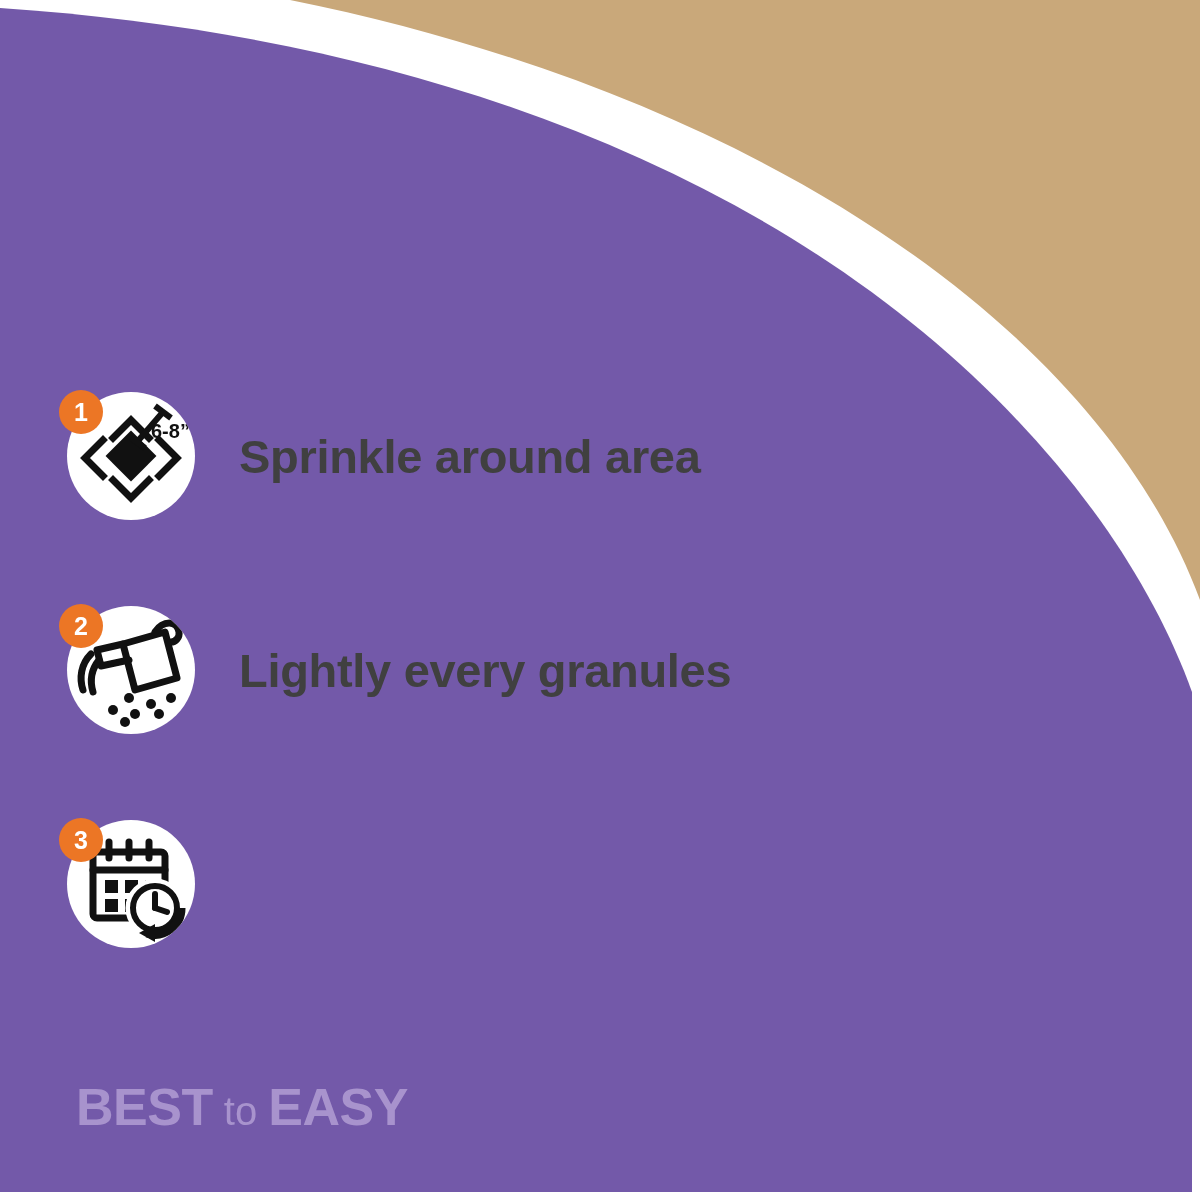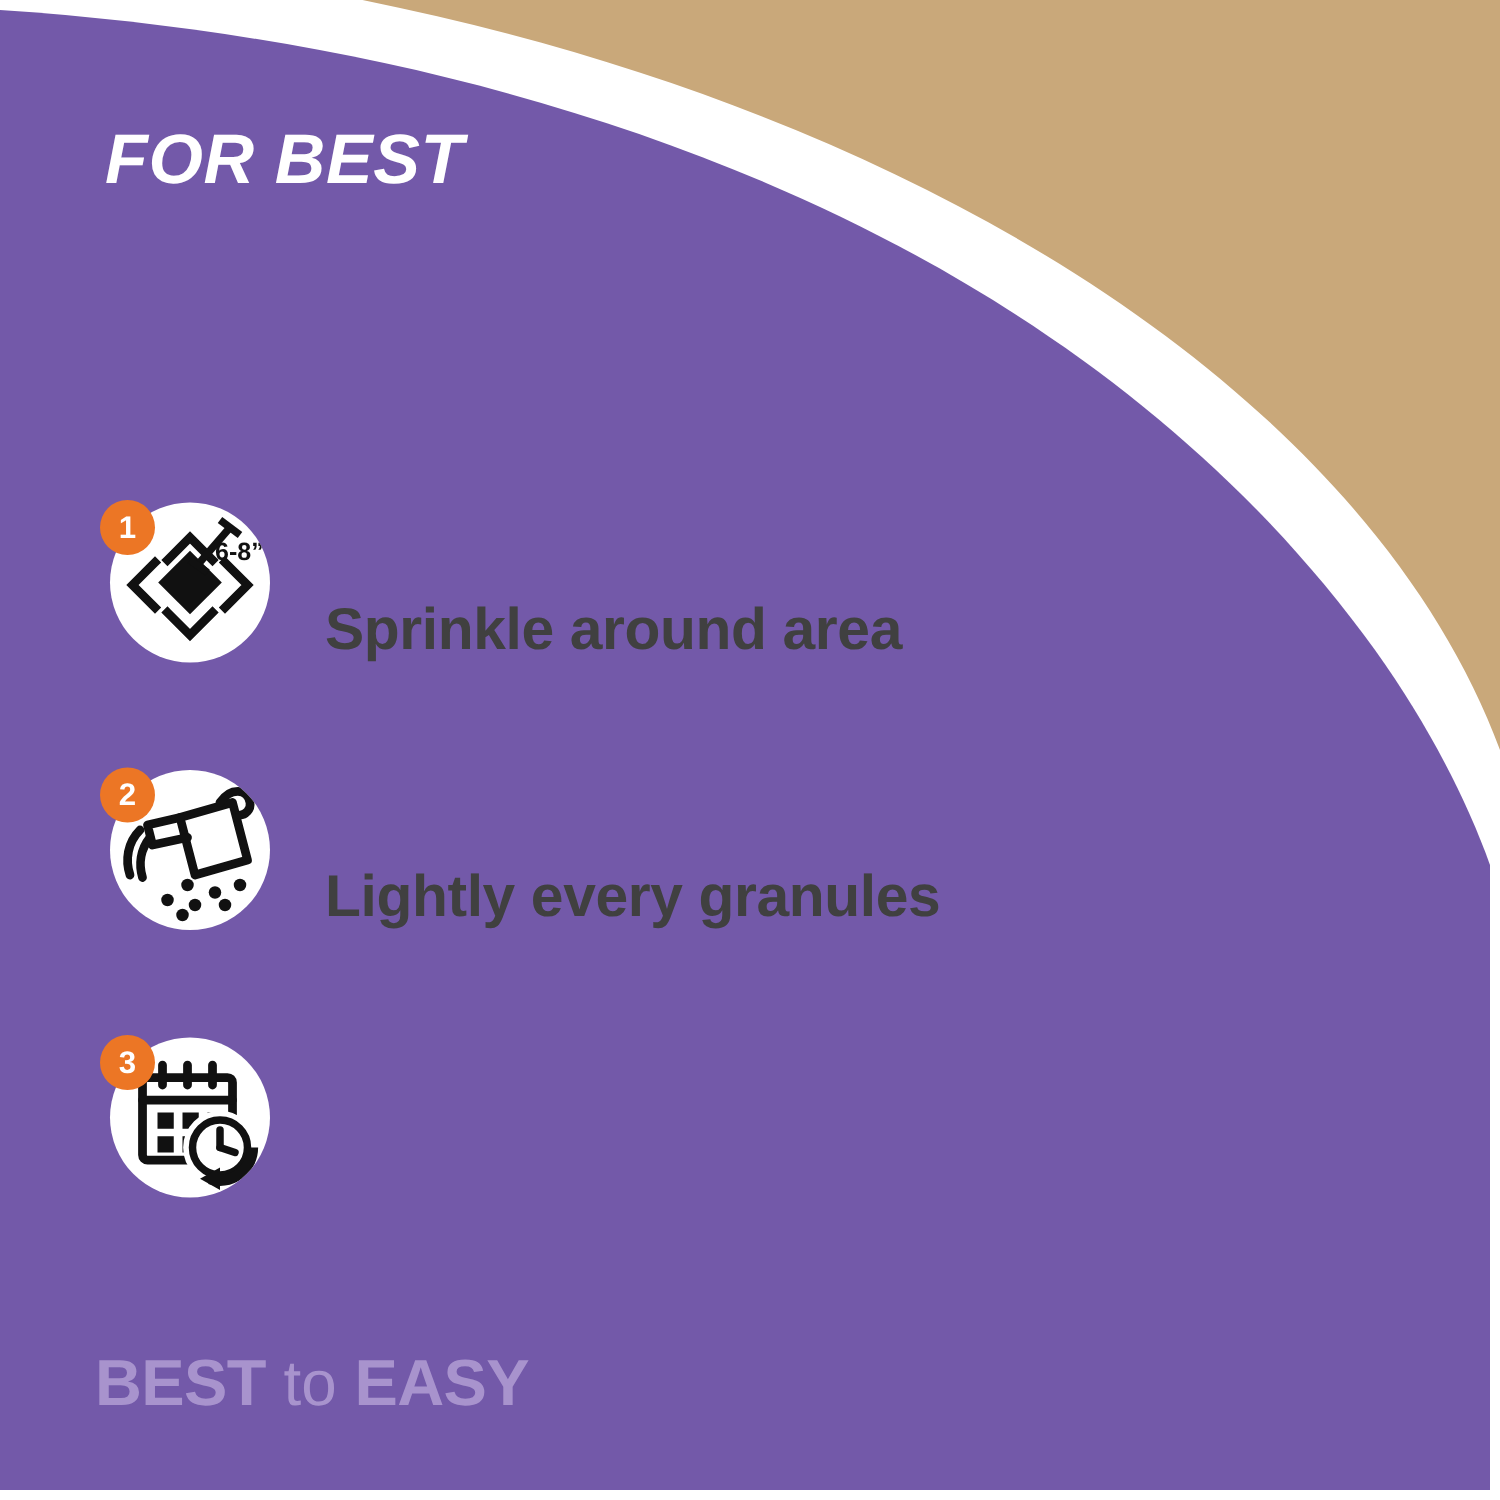--- a/index.html
+++ b/index.html
@@ -56,24 +56,24 @@
   
   .steps {
     position:absolute;
     left:0; top:382px;
     width:1200px;
     z-index:5;
   }
   .step {
     position:relative;
     display:flex;
-    align-items:flex-end;
+    align-items:center;
     height:148px;
     margin-bottom:66px;
-    padding-left:88px;
+    padding-left:67px;
   }
   .step:last-child { margin-bottom:0; }
 
   .icon-wrap {
     position:relative;
     width:128px; height:128px;
     flex:0 0 128px;
   }
   .icon-circle {
     position:absolute;
@@ -119,21 +119,21 @@
     left:76px; top:1077px;
     z-index:5;
     color:#a893cd;
     font-size:52px;
     font-weight:bold;
     letter-spacing:-0.5px;
     white-space:nowrap;
   }
   .footer-easy .small {
     font-weight:normal;
-    font-size:51px;
+    font-size:40px;
     letter-spacing:0px;
     text-transform:lowercase;
   }
 
   .footer-note {
     position:absolute;
     right:56px; top:1073px;
     z-index:5;
     color:#2e2054;
     font-size:31px;
@@ -157,21 +157,20 @@
   <svg class="bg-purple" viewBox="0 0 1200 1200" preserveAspectRatio="none">
     <path d="M 0,8 L 0,1192 L 1200,1192 L 1200,1200 L 0,1200 L 0,8 Z" fill="#ffffff"></path>
     <path d="M 0,8
              C 480,40 880,215 1100,520
              C 1140,576 1172,636 1192,692
              L 1192,1192
              L 0,1192 Z" fill="#7359a9"></path>
   </svg>
 
   <div class="headline">
-    <span class="line1">FOR BEST</span>
   </div>
 
   <div class="steps">
 
     <div class="step">
       <div class="icon-wrap">
         <div class="icon-circle">
           <svg width="128" height="128" viewBox="0 0 128 128">
 
             <rect x="46" y="46" width="36" height="36" transform="rotate(45 64 64)" fill="#111111"></rect>

